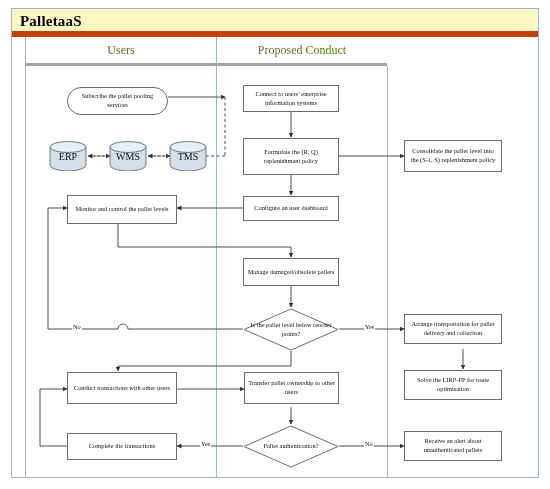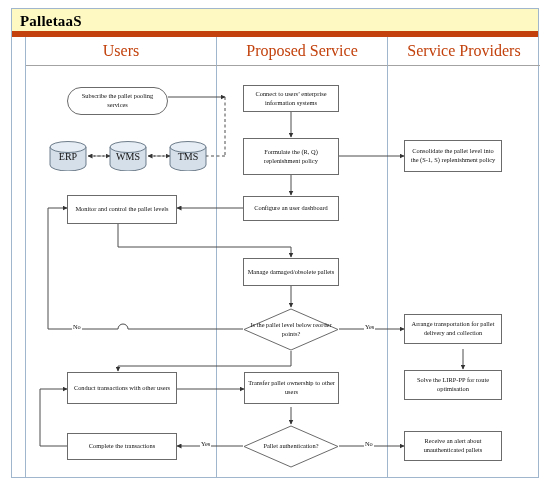--- a/index.html
+++ b/index.html
@@ -57,27 +57,27 @@
     height: 441px;
     border-right: 1px solid #9fb6cd;
     box-sizing: border-box;
   }
 
   
   .lane-header {
     position: absolute;
     top: 28px;
     height: 29px;
-    border-bottom: 1px solid #a3a3a3;
+    border-bottom: 3px solid #a3a3a3;
     box-sizing: border-box;
     display: flex;
     align-items: center;
     justify-content: center;
-    font-size: 16px;
-    color: #c2410c;
+    font-size: 12px;
+    color: #4d7c0f;
   }
   #lane-header-users       { left: 14px;  width: 190px; }
   #lane-header-system      { left: 204px; width: 171px; border-left: 1px solid #9fb6cd; }
   #lane-header-providers   { left: 375px; width: 153px; border-left: 1px solid #9fb6cd; }
 
   
   .lane-divider {
     position: absolute;
     top: 57px;
     width: 1px;
@@ -173,22 +173,21 @@
 
 <div id="diagram-frame">
 
   <div id="title-band">
     <div id="title-text">PalletaaS</div>
   </div>
 
   <div id="gutter-col"></div>
 
   <div class="lane-header" id="lane-header-users">Users</div>
-  <div class="lane-header" id="lane-header-system">Proposed Service</div>
-  <div class="lane-header" id="lane-header-providers">Service Providers</div>
+  <div class="lane-header" id="lane-header-system">Proposed Conduct</div>
 
   <div class="lane-divider" id="lane-divider-1"></div>
   <div class="lane-divider" id="lane-divider-2"></div>
 
   <svg id="connectors" viewBox="0 0 528 470" width="528" height="470" xmlns="http://www.w3.org/2000/svg">
     <defs>
       <marker id="arr" viewBox="0 0 10 10" refX="9" refY="5" markerWidth="5" markerHeight="5" orient="auto-start-reverse">
         <path d="M 0 0 L 10 5 L 0 10 z" fill="#333333"></path>
       </marker>
       <marker id="arrd" viewBox="0 0 10 10" refX="9" refY="5" markerWidth="5" markerHeight="5" orient="auto-start-reverse">

